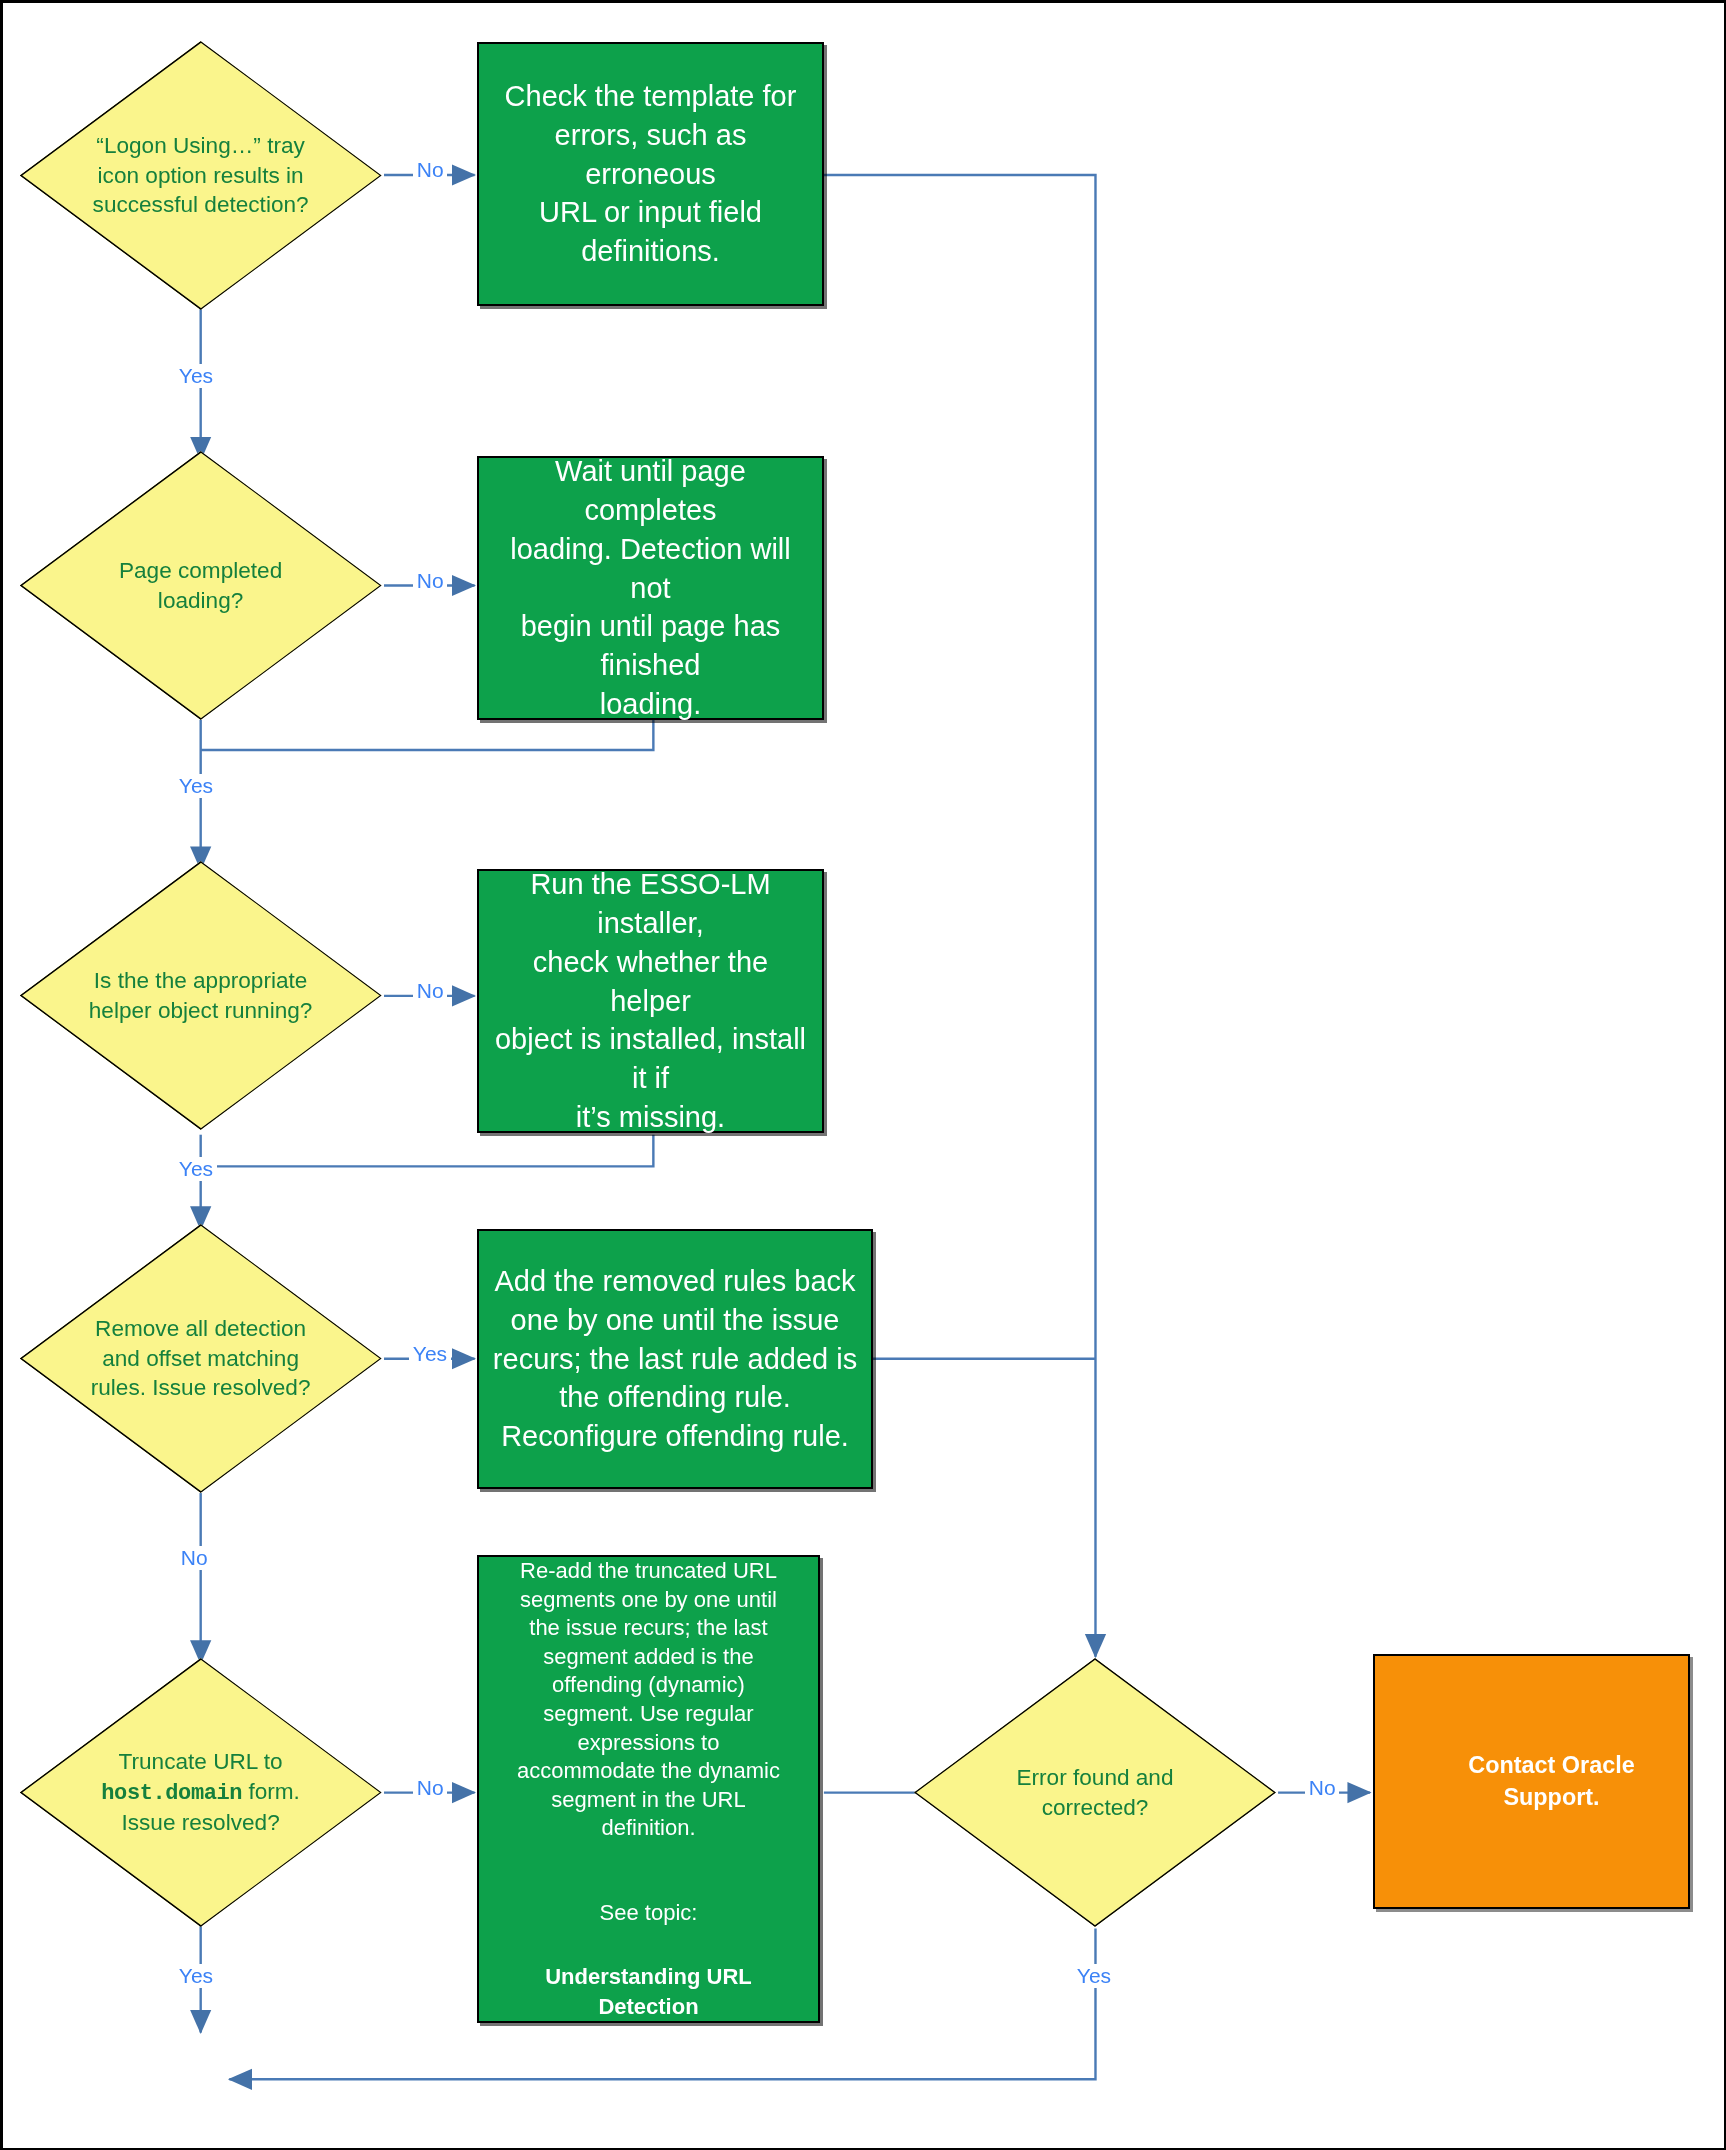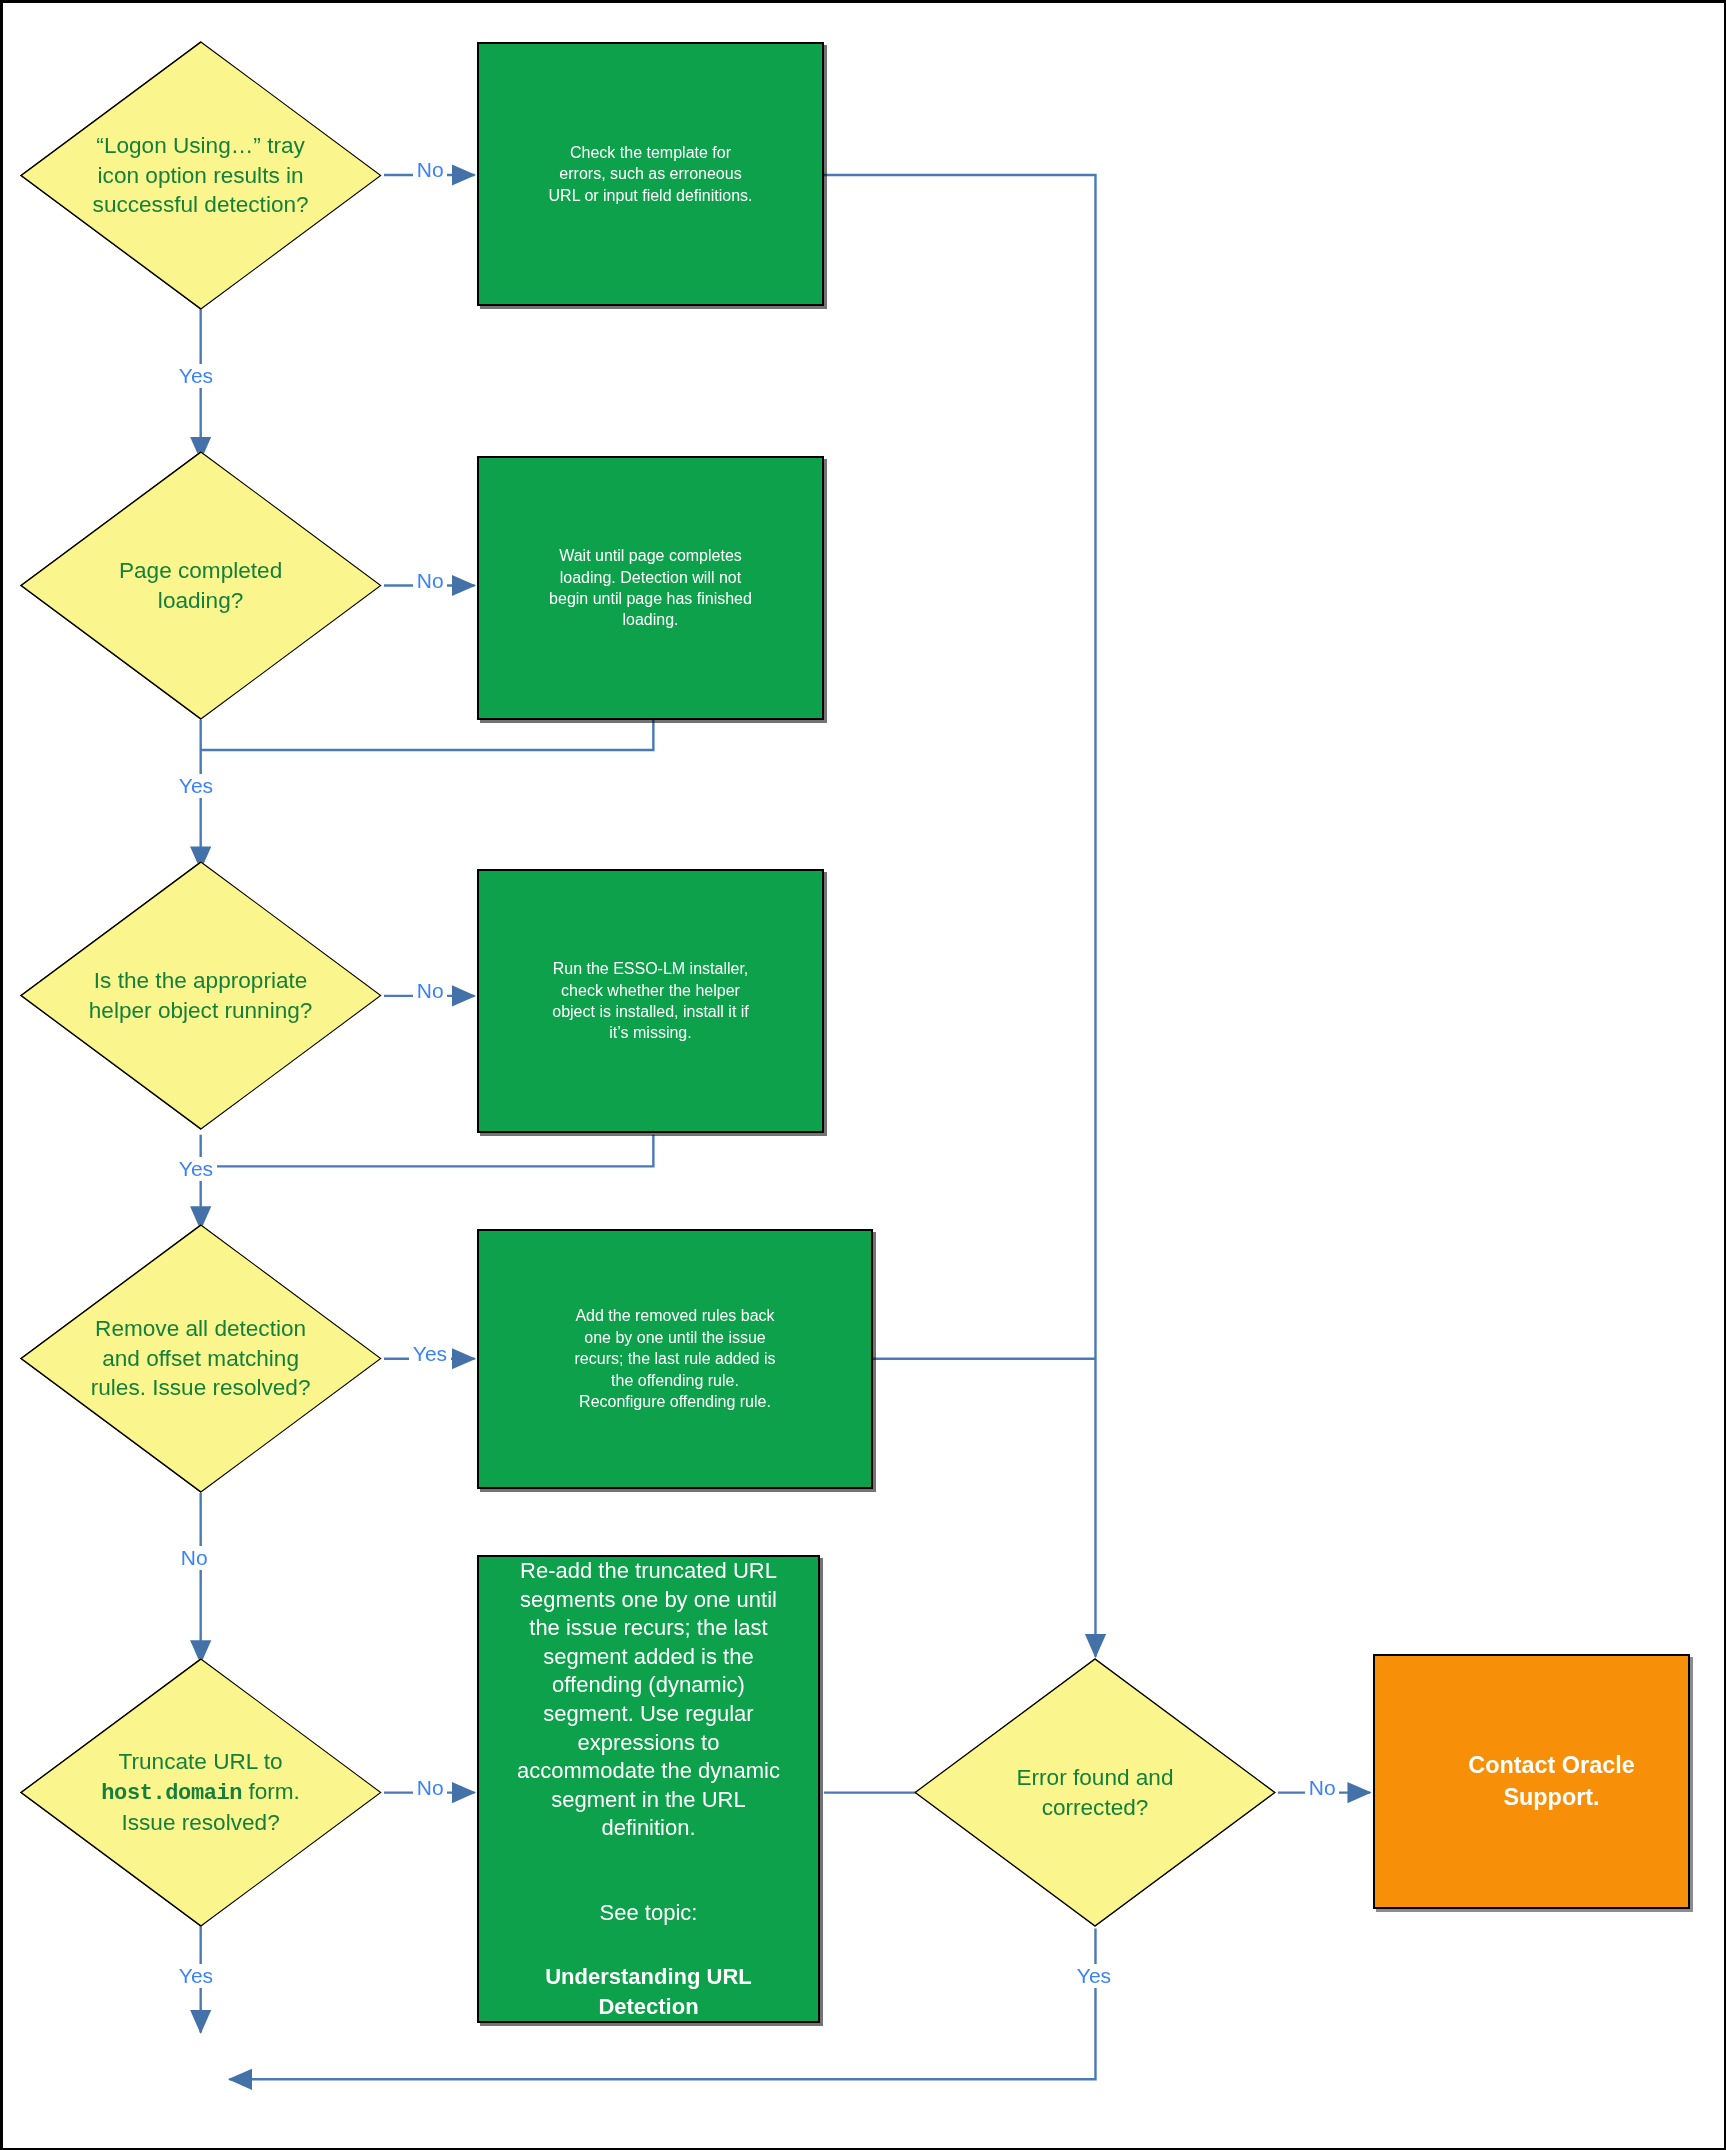--- a/index.html
+++ b/index.html
@@ -46,21 +46,21 @@
     position:absolute;
     background:#0DA14B;
     border:2.3px solid #000000;
     box-sizing:border-box;
     display:flex;align-items:center;justify-content:center;
     box-shadow:3px 3px 0 rgba(0,0,0,0.55);
   }
   .process-label{
     color:#ffffff;
     text-align:center;
-    font-size:16px;
+    font-size:29px;
     line-height:1.34;
     padding:0 10.6px;
     white-space:pre-line;
   }
   .terminator-orange{
     position:absolute;
     background:#F79008;
     border:2.3px solid #000000;
     box-sizing:border-box;
     display:flex;align-items:center;justify-content:center;

